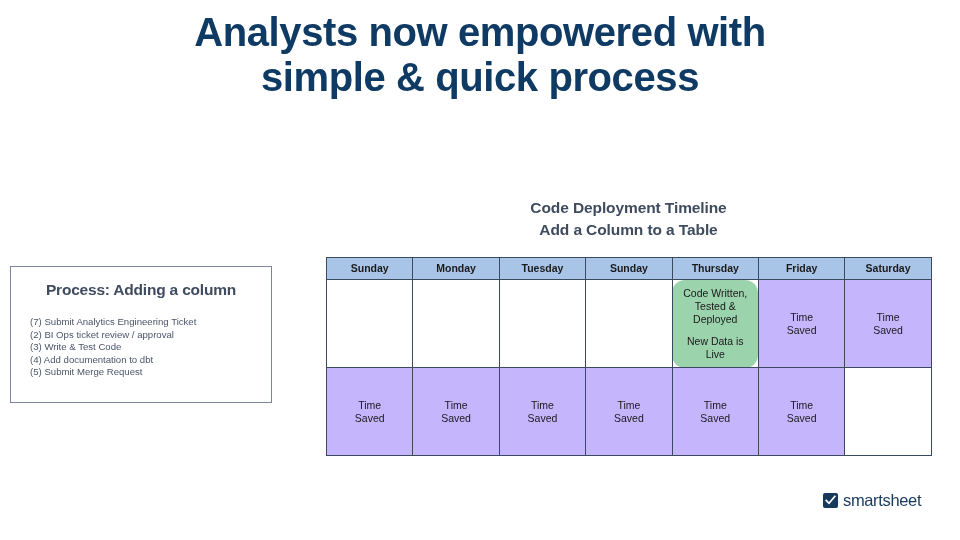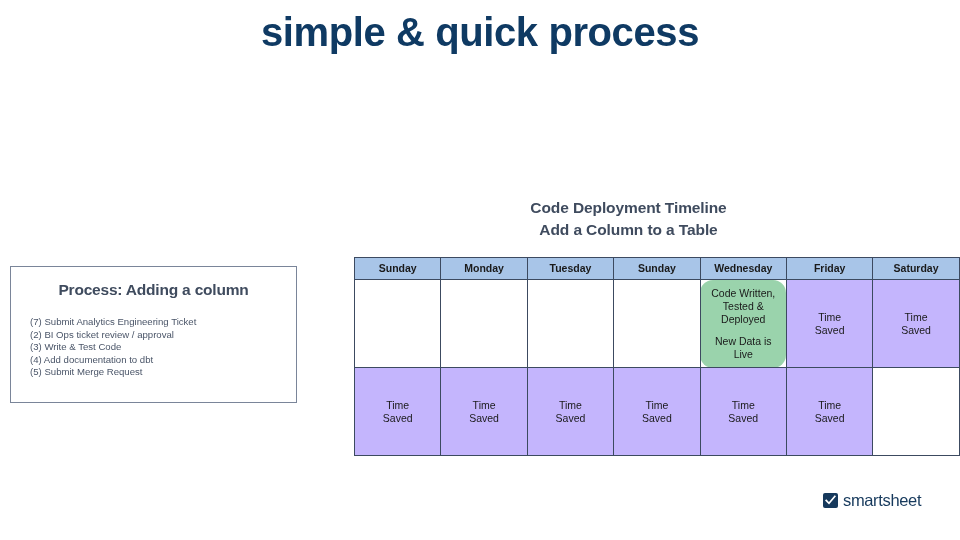--- a/index.html
+++ b/index.html
@@ -30,21 +30,21 @@
     font-weight: bold;
     letter-spacing: -0.4px;
   }
   .slide-title .line { display: block; }
 
   
   .process-box {
     position: absolute;
     left: 10px;
     top: 266px;
-    width: 287px;
+    width: 262px;
     height: 137px;
     border: 1.3px solid #7a8599;
     background: #ffffff;
     padding: 14px 14px 0 14px;
   }
   .process-heading {
     text-align: center;
     color: #3f4b5e;
     font-size: 15.5px;
     font-weight: bold;
@@ -79,21 +79,20 @@
   .timeline-wrap {
     position: absolute;
     left: 326px;
     top: 257px;
     width: 605px;
   }
   table.timeline {
     border-collapse: collapse;
     table-layout: fixed;
     width: 605px;
-    margin-left: 28px;
   }
   table.timeline td {
     width: 86.4px;
     border: 1px solid #3c4a60;
     text-align: center;
     vertical-align: middle;
     font-size: 10.5px;
     line-height: 13px;
     color: #1a1a1a;
     padding: 2px 2px;
@@ -150,20 +149,21 @@
     font-size: 16.5px;
     line-height: 16px;
     letter-spacing: -0.35px;
     font-weight: normal;
   }
 </style>
 </head>
 <body>
 
 <div class="slide-title">
+  <span class="line">Analysts now empowered with</span>
   <span class="line">simple &amp; quick process</span>
 </div>
 
 <div class="process-box">
   <div class="process-heading">Process: Adding a column</div>
   <ul class="process-list">
     <li>(7) Submit Analytics Engineering Ticket</li>
     <li>(2) BI Ops ticket review / approval</li>
     <li>(3) Write &amp; Test Code</li>
     <li>(4) Add documentation to dbt</li>
@@ -177,21 +177,21 @@
 </div>
 
 <div class="timeline-wrap">
   <table class="timeline">
     <tbody>
       <tr>
         <td class="th-cell">Sunday</td>
         <td class="th-cell">Monday</td>
         <td class="th-cell">Tuesday</td>
         <td class="th-cell">Sunday</td>
-        <td class="th-cell">Wednesday</td>
+        <td class="th-cell">Thursday</td>
         <td class="th-cell">Friday</td>
         <td class="th-cell">Saturday</td>
       </tr>
 
       <tr>
         <td class="empty-cell"></td>
         <td class="empty-cell"></td>
         <td class="empty-cell"></td>
         <td class="empty-cell"></td>
         <td class="green-cell">

